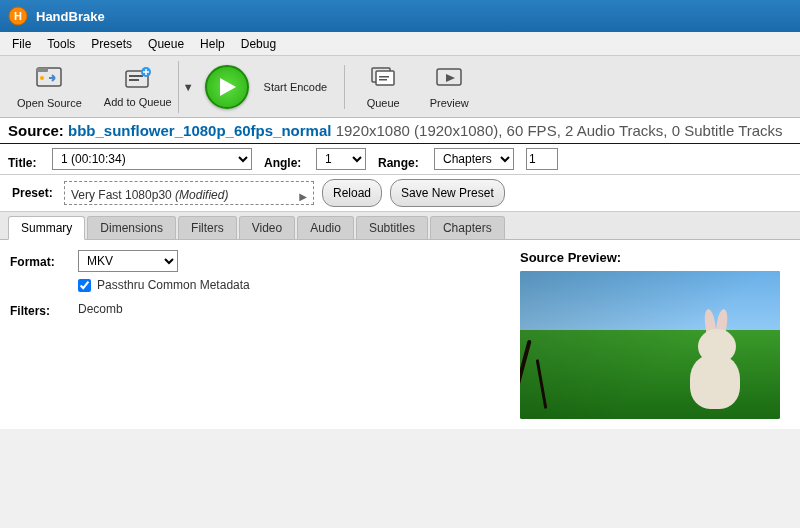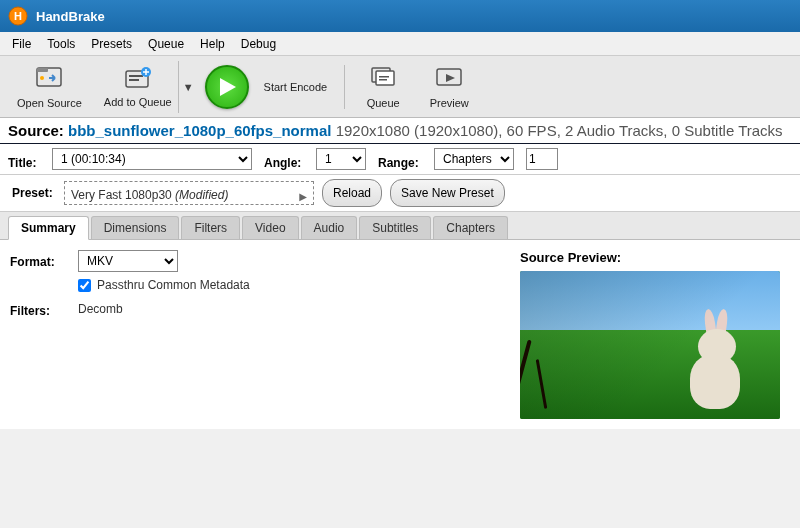--- a/index.html
+++ b/index.html
@@ -211,21 +211,21 @@
       border-bottom: none;
       cursor: pointer;
       font-size: 12px;
       border-radius: 3px 3px 0 0;
       color: #333;
     }
     .tab.active {
       background: white;
       border-bottom: 1px solid white;
       color: #000;
-      font-weight: bold;
+      font-weight: normal;
       margin-bottom: -1px;
       z-index: 1;
     }
     
     #main-content {
       background: white;
       padding: 10px;
       display: flex;
       gap: 12px;
       flex: 1;

